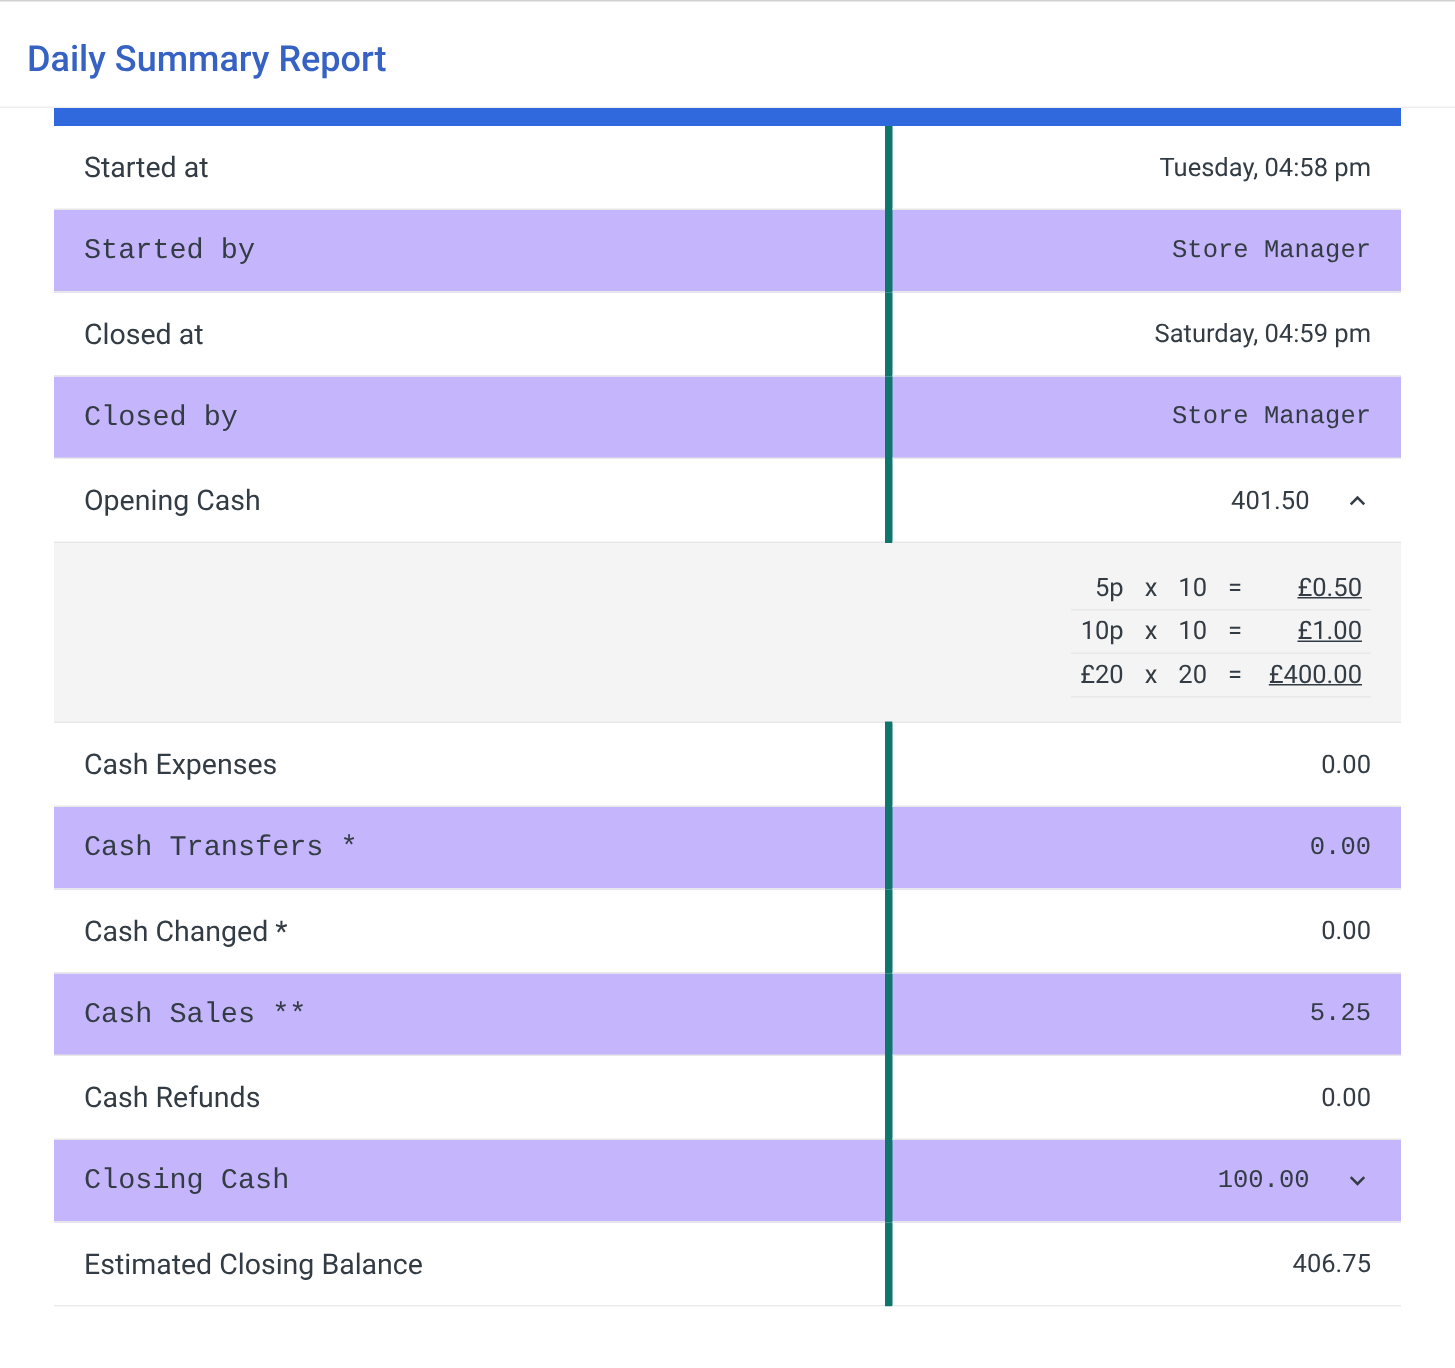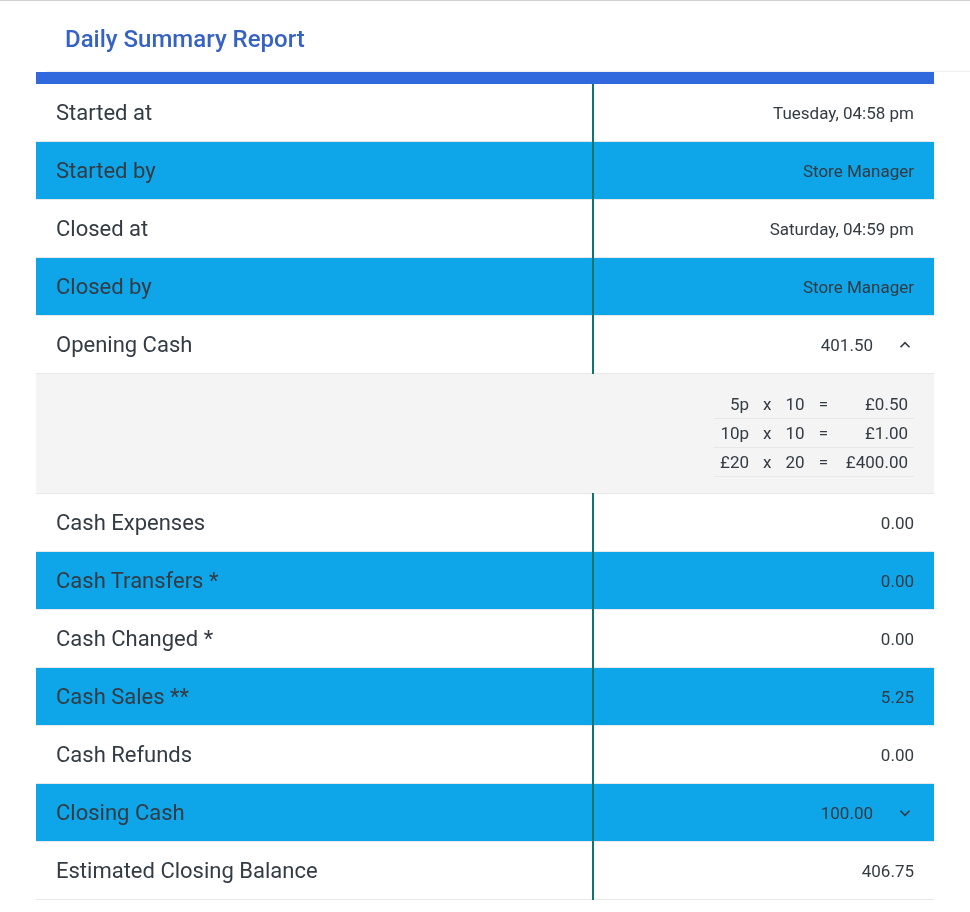--- a/index.html
+++ b/index.html
@@ -15,49 +15,49 @@
     width: 970px;
     border-top: 1px solid #d0d0d0;
     padding: 0;
   }
   .title {
     color: #3662c3;
     font-size: 24px;
     font-weight: 500;
     padding: 24px 18px 18px 18px;
     border-bottom: 1px solid #eee;
-    margin-left: 47px;
   }
   .report-wrap {
     padding: 0 36px 0 36px;
   }
   .blue-bar {
     height: 12px;
     background: #3069de;
     width: 100%;
   }
   table.report {
     width: 100%;
     border-collapse: collapse;
   }
   table.report tr {
     border-bottom: 1px solid #e8e8e8;
   }
   table.report tr.alt {
-    background: #0ea5e9;
+    background: #c4b5fd;
+    font-family: Liberation Mono, monospace;
   }
   table.report td {
     padding: 16px 20px;
     vertical-align: middle;
     color: #333c44;
   }
   table.report td.label {
     width: 62%;
-    border-right: 2px solid #0f766e;
-    font-size: 22px;
+    border-right: 5px solid #0f766e;
+    font-size: 19px;
   }
   table.report td.value {
     text-align: right;
     font-size: 17px;
     white-space: nowrap;
   }
   .with-icon {
     display: inline-flex;
     align-items: center;
     justify-content: flex-end;
@@ -81,21 +81,21 @@
     font-size: 17px;
     color: #333c44;
   }
   .bk-table td {
     padding: 4px 6px !important;
     border: none !important;
     text-align: right;
     white-space: nowrap;
   }
   .bk-table td.op { text-align: center; padding: 4px 8px !important; }
-  .bk-table td.amt { min-width: 78px; }
+  .bk-table td.amt { min-width: 78px; text-decoration: underline; }
 </style>
 </head>
 <body>
 
 <div class="outer">
   <div class="title">Daily Summary Report</div>
 
   <div class="report-wrap">
     <div class="blue-bar"></div>
 

